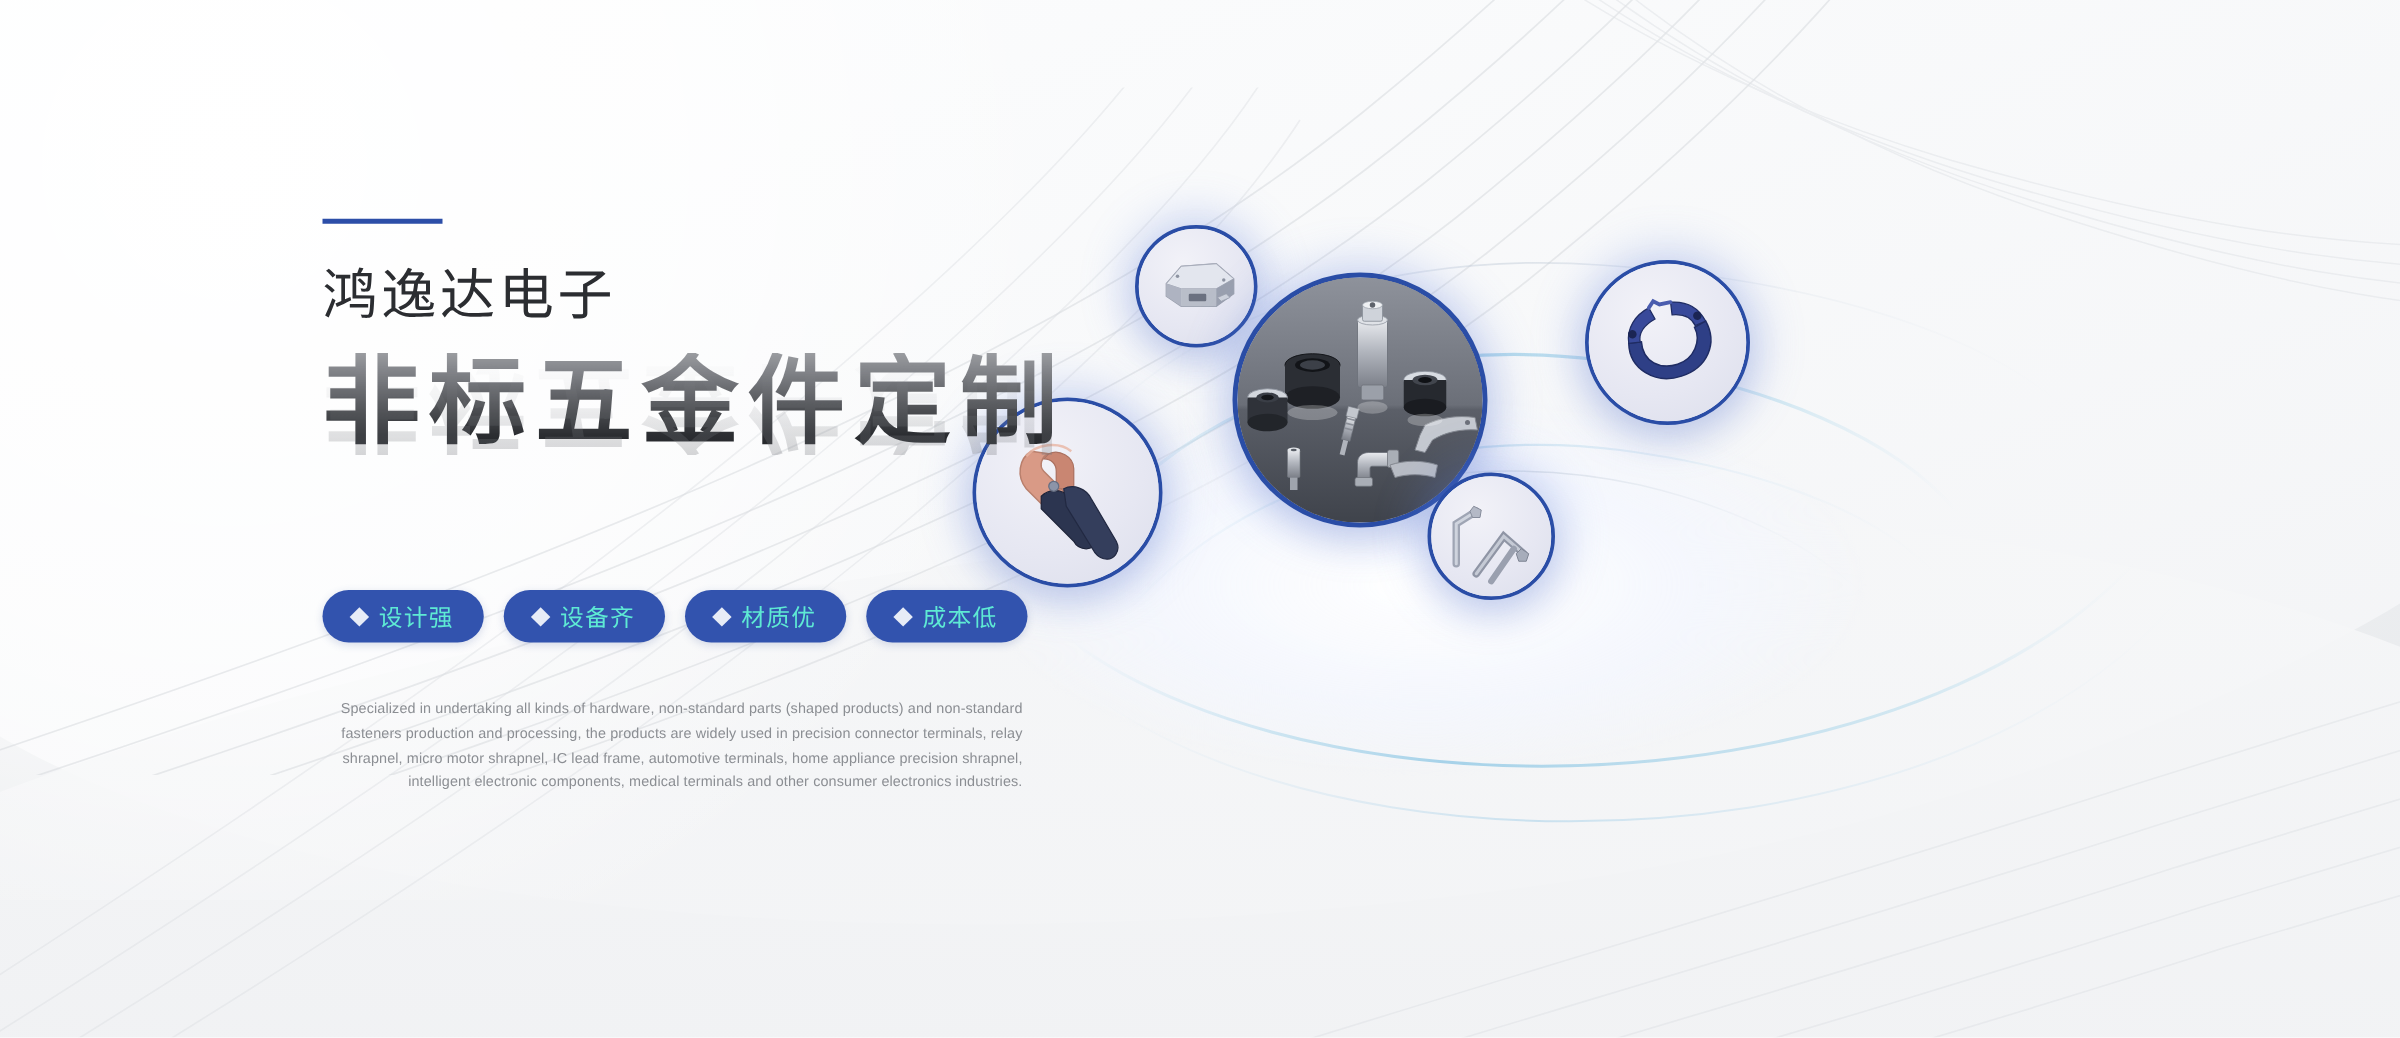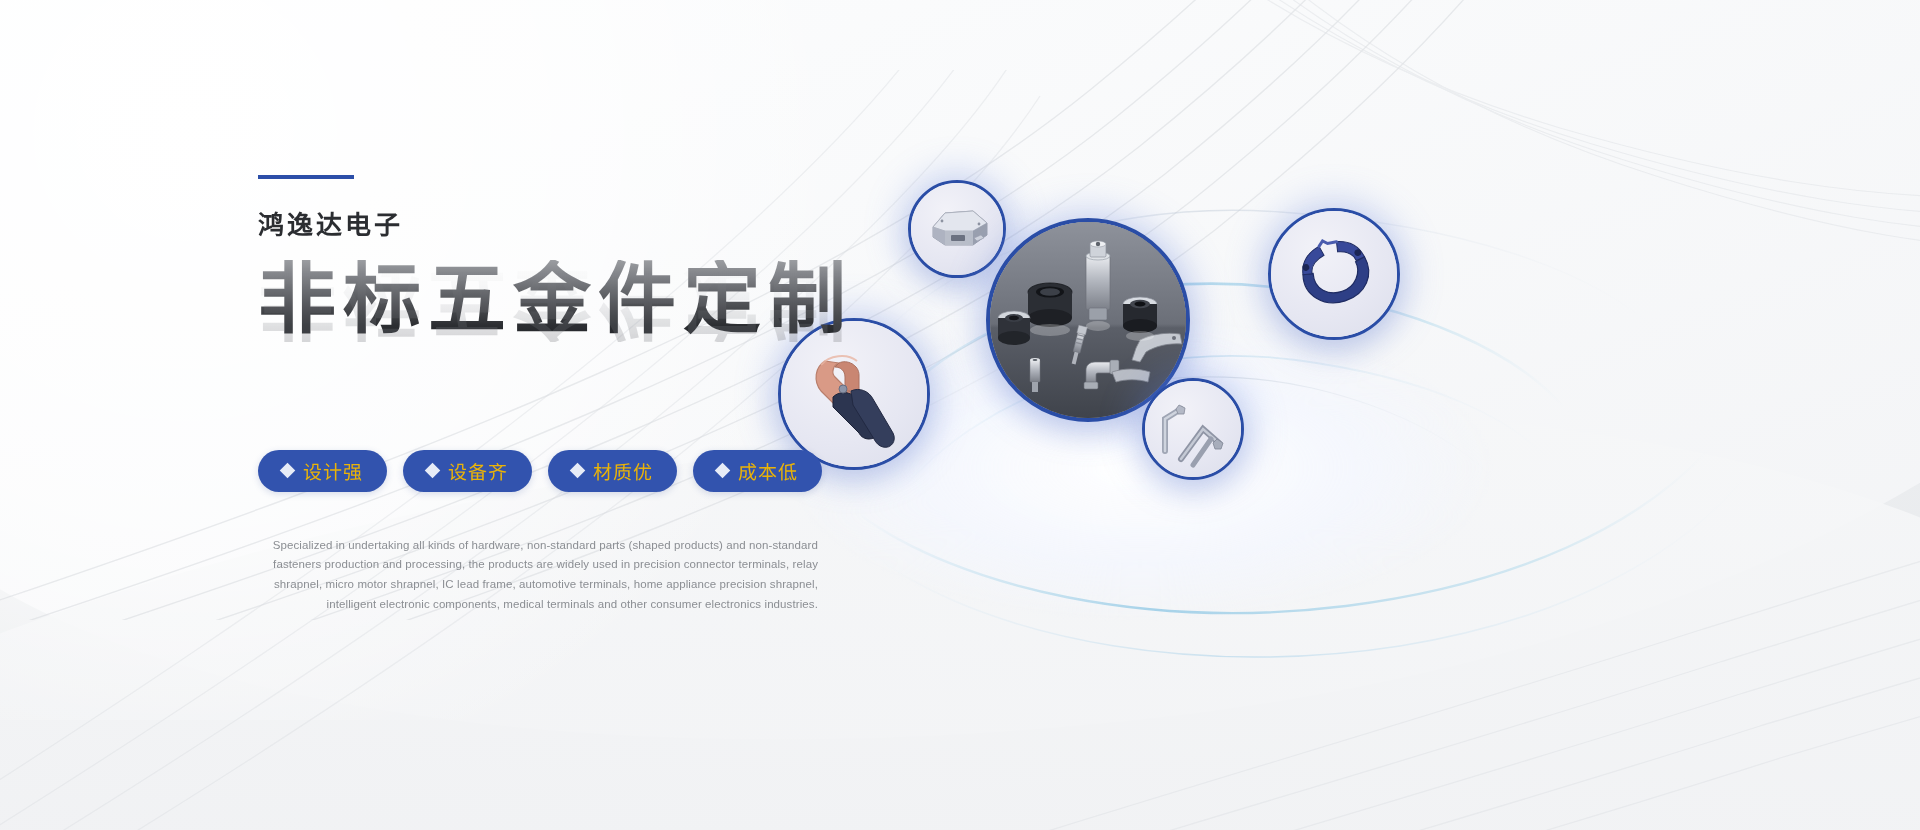--- a/index.html
+++ b/index.html
@@ -62,22 +62,22 @@
     width: 620px;
     z-index: 6;
   }
   .accent-rule {
     width: 96px;
     height: 4px;
     background: #2c4ea8;
     margin-bottom: 30px;
   }
   .brand {
-    font-size: 26px;
-    font-weight: 700;
+    font-size: 44px;
+    font-weight: 400;
     letter-spacing: 3px;
     color: #2b2d31;
     margin: 0 0 18px 0;
     line-height: 1.25;
   }
 
   .headline-wrap { position: relative; height: 150px; }
   .headline {
     position: absolute;
     left: 0; top: 0;
@@ -118,21 +118,21 @@
     margin-top: 40px;
   }
   .pill {
     display: inline-flex;
     align-items: center;
     gap: 10px;
     height: 42px;
     padding: 0 24px;
     border-radius: 21px;
     background: #3253ae;
-    color: #eab308;
+    color: #5eead4;
     font-size: 19px;
     letter-spacing: 1px;
     white-space: nowrap;
     box-shadow: 0 2px 7px rgba(42,70,150,.18);
   }
   .pill .diamond {
     width: 11px;
     height: 11px;
     background: #e7ecf7;
     transform: rotate(45deg);

